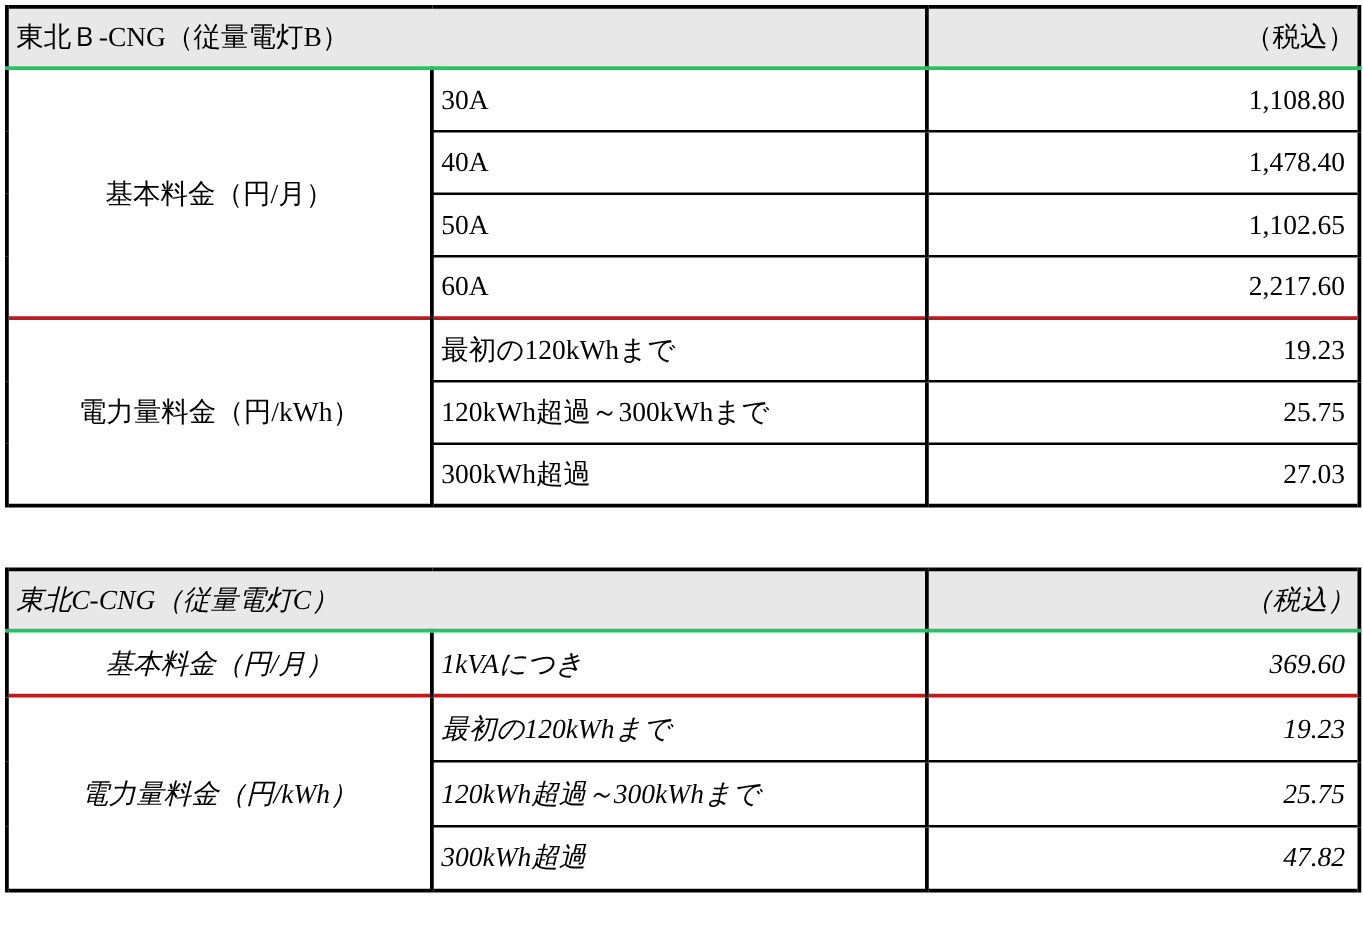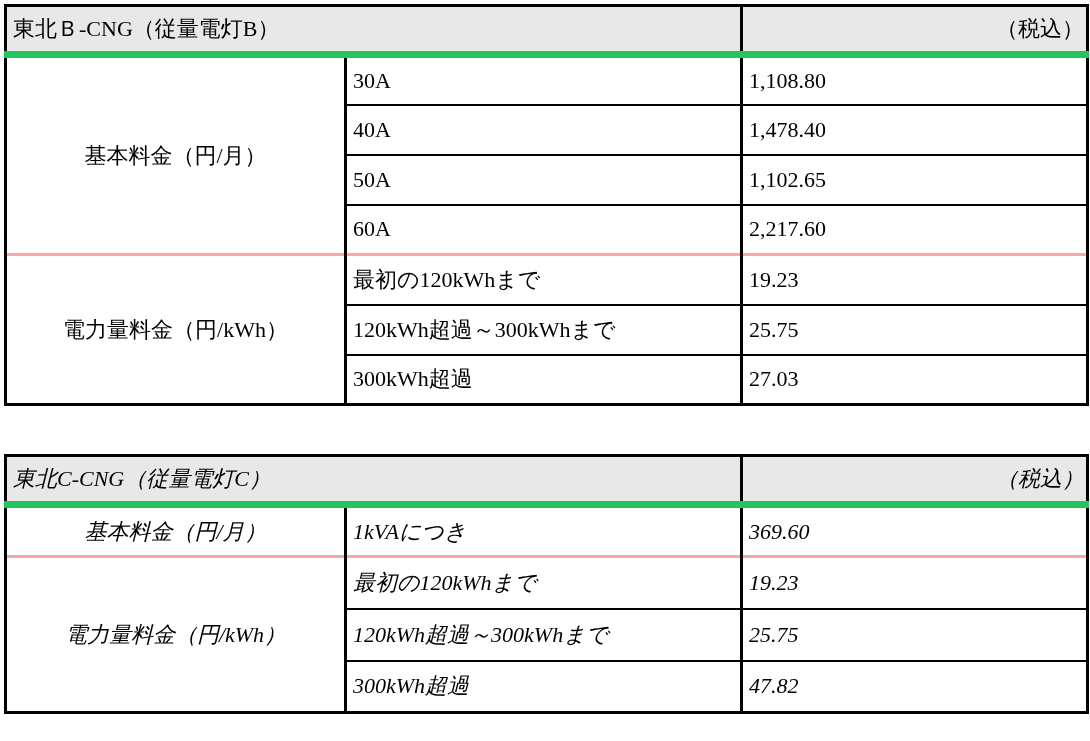--- a/index.html
+++ b/index.html
@@ -34,33 +34,33 @@
     border-right: 3px solid #000000;
     border-top: 2px solid #000000;
     border-bottom: 2px solid #000000;
     padding: 0 6px;
     vertical-align: middle;
     overflow: hidden;
     white-space: nowrap;
   }
   tr.head-row td {
     background: #e8e8e8;
-    border-bottom: 7px solid #22c55e;
+    border-bottom: 3px solid #22c55e;
   }
   tr.group-start td {
-    border-top: 3px solid #fca5a5;
+    border-top: 3px solid #b91c1c;
   }
   tr.head-row { height: 49px; }
   table.t1 tr.body-row { height: 50px; }
   table.t2 tr.body-row { height: 52px; }
   td.head-title { text-align: left; }
   td.head-tax   { text-align: right; padding-right: 2px; }
   td.group-label { text-align: center; }
   td.item  { text-align: left; }
-  td.value { text-align: left; padding-right: 24px; }
+  td.value { text-align: right; padding-right: 10px; }
 </style>
 </head>
 <body>
 
 <div class="sheet">
 
   <table class="rate-table t1">
     <colgroup>
         <col class="c1">
         <col class="c2">

